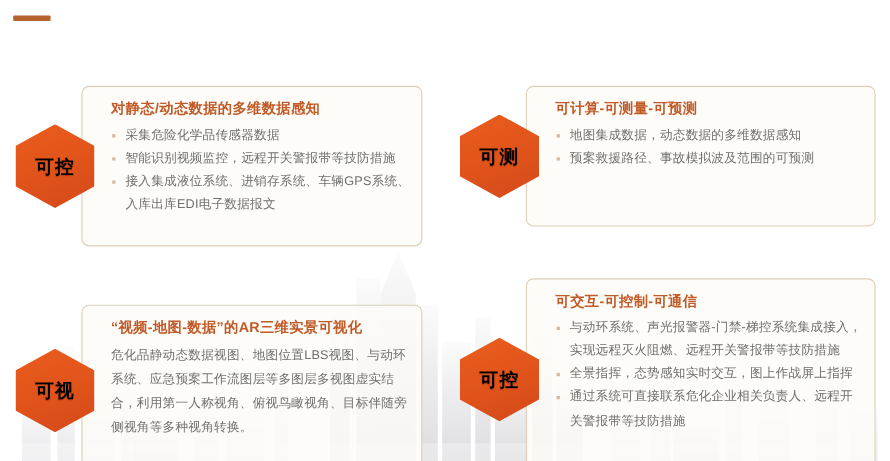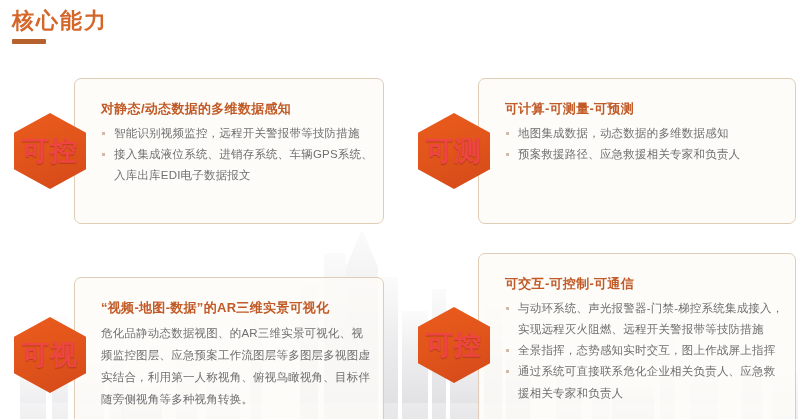--- a/index.html
+++ b/index.html
@@ -48,21 +48,21 @@
     background: #b5622f;
     border-radius: 1px;
   }
 
   
   .card-wrap {
     position: absolute;
     z-index: 3;
   }
   .card-wrap.r1c1 { left: 8px;   top: 78px;  width: 376px; height: 146px; }
-  .card-wrap.r1c2 { left: 412px; top: 78px;  width: 384px; height: 146px; }
+  .card-wrap.r1c2 { left: 412px; top: 78px;  width: 384px; height: 128px; }
   .card-wrap.r1c1 .card { left: 66px; width: 310px; }
   .card-wrap.r1c2 .card { left: 66px; width: 318px; }
 
   .card-wrap.r2c1 { left: 8px;   top: 253px; width: 376px; height: 156px; margin-top: 24px; }
   .card-wrap.r2c2 { left: 412px; top: 253px; width: 384px; height: 184px; }
   .card-wrap.r2c1 .card { left: 66px; width: 310px; }
   .card-wrap.r2c2 .card { left: 66px; width: 318px; }
 
   .card {
     position: absolute;
@@ -71,21 +71,21 @@
     box-sizing: border-box;
     border: 1px solid #e0cdb6;
     border-radius: 7px;
     background: rgba(253, 251, 248, 0.80);
   }
 
   .card-body {
     position: absolute;
     left: 26px;
     right: 10px;
-    top: 21px;
+    top: 11px;
   }
 
   .card-heading {
     font-size: 13px;
     font-weight: bold;
     color: #c15a26;
     line-height: 1.35;
     letter-spacing: 0.3px;
     margin-bottom: 5px;
     white-space: nowrap;
@@ -138,23 +138,23 @@
     background: linear-gradient(160deg, #ea5c1c 0%, #e2551b 45%, #d4491a 100%);
     clip-path: polygon(50% 0%, 100% 26%, 100% 74%, 50% 100%, 0% 74%, 0% 26%);
     border-radius: 6px;
   }
   .hex .hex-label {
     position: absolute;
     inset: 0;
     display: flex;
     align-items: center;
     justify-content: center;
-    font-size: 27px;
+    font-size: 17px;
     font-weight: bold;
-    color: #ef4444;
+    color: #000000;
     letter-spacing: 1px;
     text-shadow: 0 1px 1px rgba(120,40,10,0.45);
   }
 </style>
 </head>
 <body>
 
 <svg id="skyline" viewBox="0 0 809 230" preserveAspectRatio="none" aria-hidden="true">
   <defs>
     <linearGradient id="bfade" x1="0" y1="0" x2="0" y2="1">
@@ -194,77 +194,77 @@
     <rect x="506" y="160" width="24" height="70"></rect>
     <rect x="122" y="196" width="40" height="34"></rect>
     <rect x="612" y="196" width="42" height="34"></rect>
   </g>
   <g fill="#ffffff" opacity="0.30">
     <rect x="0" y="214" width="809" height="16"></rect>
   </g>
 </svg>
 
 <div id="page-title">
-  <div class="title-text">核心能力</div>
   <div class="title-rule"></div>
 </div>
 
 <div class="card-wrap r1c1">
   <div class="card">
     <div class="card-body">
       <div class="card-heading">对静态/动态数据的多维数据感知</div>
       <ul class="bullets">
+        <li>采集危险化学品传感器数据</li>
         <li>智能识别视频监控，远程开关警报带等技防措施</li>
         <li>接入集成液位系统、进销存系统、车辆GPS系统、入库出库EDI电子数据报文</li>
       </ul>
     </div>
   </div>
   <div class="hex">
     <div class="hex-shape"></div>
     <div class="hex-label">可控</div>
   </div>
 </div>
 
 <div class="card-wrap r1c2">
   <div class="card">
     <div class="card-body">
       <div class="card-heading">可计算-可测量-可预测</div>
       <ul class="bullets">
         <li>地图集成数据，动态数据的多维数据感知</li>
-        <li>预案救援路径、应急救援相关专家和负责人</li>
+        <li>预案救援路径、事故模拟波及范围的可预测</li>
       </ul>
     </div>
   </div>
   <div class="hex">
     <div class="hex-shape"></div>
     <div class="hex-label">可测</div>
   </div>
 </div>
 
 <div class="card-wrap r2c1">
   <div class="card">
     <div class="card-body">
       <div class="card-heading">“视频-地图-数据”的AR三维实景可视化</div>
-      <p class="plain-para">危化品静动态数据视图、的AR三维实景可视化、视频监控图层、应急预案工作流图层等多图层多视图虚实结合，利用第一人称视角、俯视鸟瞰视角、目标伴随旁侧视角等多种视角转换。</p>
+      <p class="plain-para">危化品静动态数据视图、地图位置LBS视图、与动环系统、应急预案工作流图层等多图层多视图虚实结合，利用第一人称视角、俯视鸟瞰视角、目标伴随旁侧视角等多种视角转换。</p>
     </div>
   </div>
   <div class="hex">
     <div class="hex-shape"></div>
     <div class="hex-label">可视</div>
   </div>
 </div>
 
 <div class="card-wrap r2c2">
   <div class="card">
     <div class="card-body">
       <div class="card-heading">可交互-可控制-可通信</div>
       <ul class="bullets">
         <li>与动环系统、声光报警器-门禁-梯控系统集成接入，实现远程灭火阻燃、远程开关警报带等技防措施</li>
         <li>全景指挥，态势感知实时交互，图上作战屏上指挥</li>
-        <li>通过系统可直接联系危化企业相关负责人、应急救援相关专家和负责人</li>
+        <li>通过系统可直接联系危化企业相关负责人、远程开关警报带等技防措施</li>
       </ul>
     </div>
   </div>
   <div class="hex">
     <div class="hex-shape"></div>
     <div class="hex-label">可控</div>
   </div>
 </div>
 
 </body></html>

